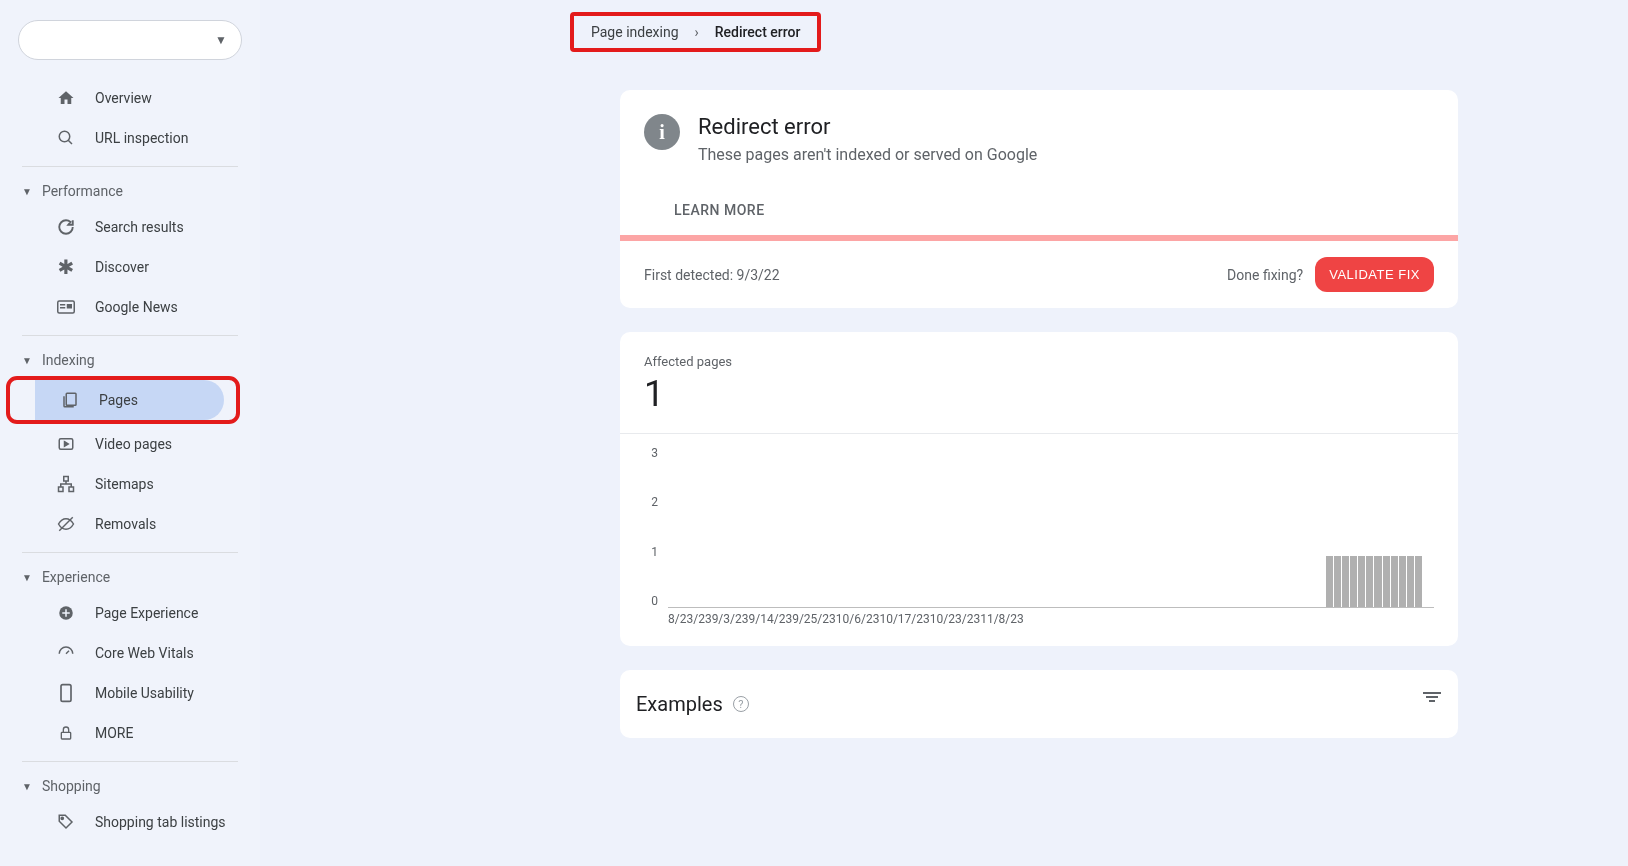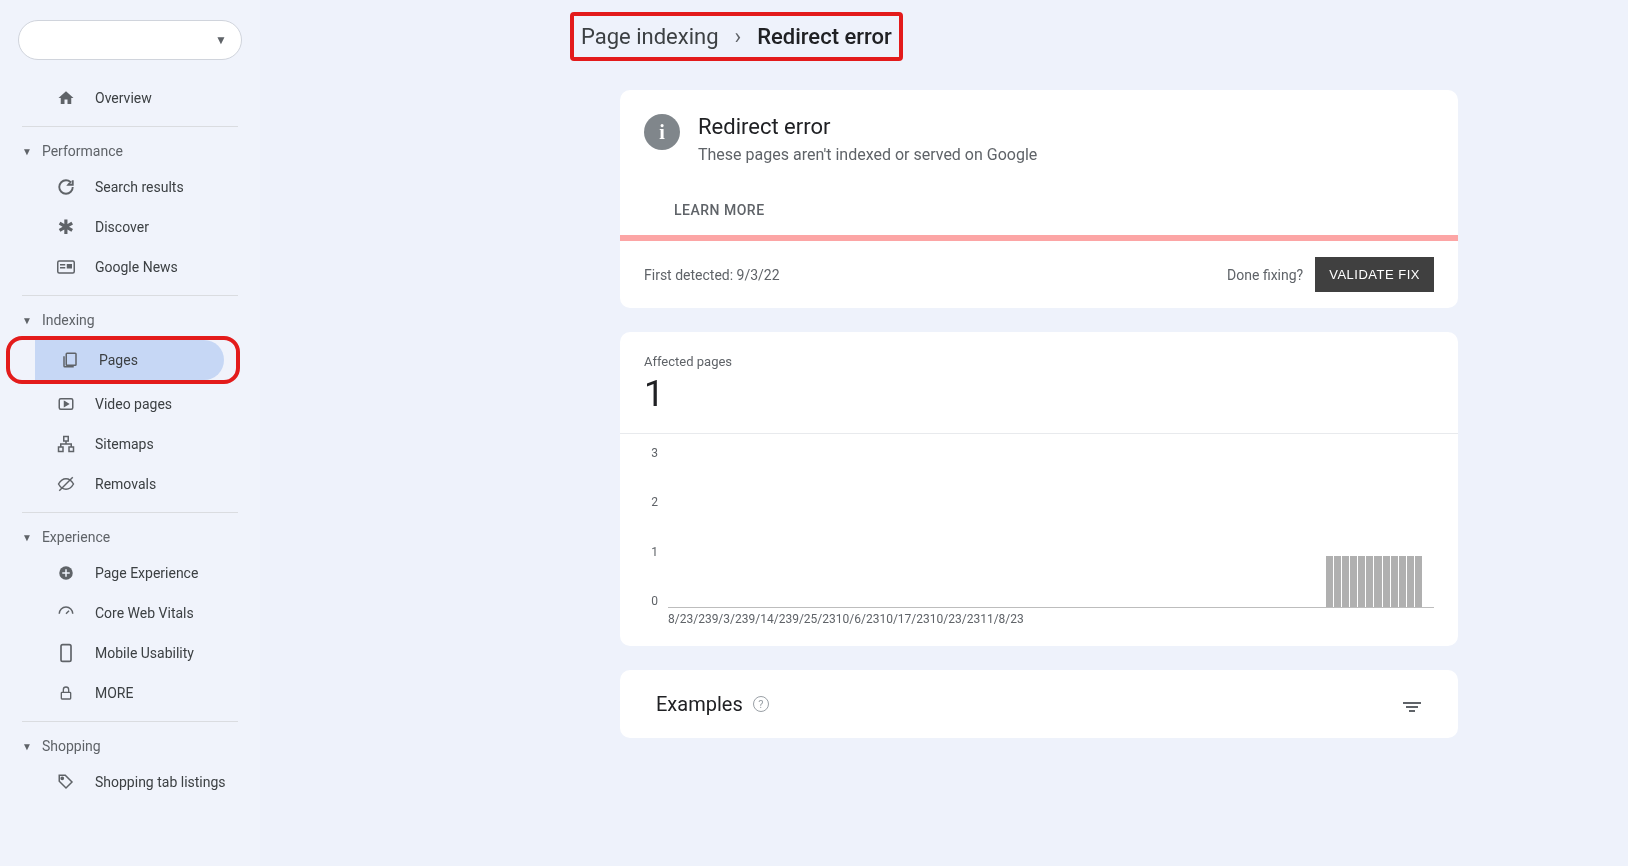--- a/index.html
+++ b/index.html
@@ -6,48 +6,48 @@
 body { font-family: 'Google Sans', Roboto, Arial, sans-serif; background: #eef2fb; color: #3c4043; width: 1628px; height: 866px; overflow: hidden; }
 .container { display: flex; height: 100%; }
 .sidebar { width: 260px; background: #f0f3fb; padding-top: 20px; flex-shrink: 0; }
 .property-selector { margin: 0 18px 18px 18px; border: 1px solid #d0d4dc; border-radius: 22px; height: 40px; display: flex; align-items: center; justify-content: space-between; padding: 0 14px; background: #fff; }
 .property-label { color: #5f6368; font-size: 14px; }
 .nav-item { display: flex; align-items: center; height: 40px; padding: 0 16px 0 30px; cursor: pointer; color: #3c4043; font-size: 14px; gap: 18px; margin-left: 25px; }
 .nav-item.active { background: #c6d7f5; border-radius: 0 22px 22px 0; margin-right: 12px; }
 .nav-item .icon { width: 22px; display: flex; justify-content: center; color: #5f6368; }
 .nav-section { display: flex; align-items: center; padding: 8px 16px 8px 22px; color: #5f6368; font-size: 14px; gap: 10px; margin-top: 6px; }
 .nav-divider { border: none; border-top: 1px solid #dadce0; margin: 8px 22px; }
-.highlight-red { border: 4px solid #e31b1b; border-radius: 16px; }
+.highlight-red { border: 4px solid #e31b1b; border-radius: 11px; }
 .sidebar .highlight-red { margin-right: 20px; margin-left: 6px; padding-left: 0; }
 .sidebar .highlight-red .nav-item { padding-left: 24px; }
 .main { flex: 1; display: flex; flex-direction: column; overflow: hidden; }
 .breadcrumb-wrap { padding: 12px 0 18px 310px; position: relative; }
-.breadcrumb-box { display: inline-flex; align-items: center; gap: 16px; padding: 8px 7px; font-size: 22px; color: #3c4043; border: 4px solid #e31b1b; border-radius: 4px; position: absolute; left: 310px; top: 12px; }
+.breadcrumb-box { display: inline-flex; align-items: center; gap: 16px; padding: 8px 17px; font-size: 14px; color: #3c4043; border: 4px solid #e31b1b; border-radius: 4px; position: absolute; left: 310px; top: 12px; }
 .breadcrumb-box .bc-current { font-weight: 500; color: #202124; }
 .content { padding: 90px 170px 0 620px; position: absolute; top: 0; left: 0; right: 0; bottom: 0; overflow: hidden; }
 .card { background: #fff; border-radius: 10px; margin-bottom: 24px; }
 .card-header { padding: 24px 24px 20px 24px; display: flex; gap: 18px; align-items: flex-start; }
 .info-circle { width: 36px; height: 36px; border-radius: 50%; background: #80868b; color: #fff; display: flex; align-items: center; justify-content: center; font-size: 20px; flex-shrink: 0; font-weight: bold; font-family: Georgia, serif; }
 .card-title { font-size: 22px; color: #202124; margin-bottom: 6px; }
 .card-subtitle { font-size: 16px; color: #5f6368; }
 .learn-more { color: #5f6368; font-size: 14px; font-weight: 500; letter-spacing: 0.5px; padding: 18px 0 0 54px; display: inline-block; }
 .card-footer { border-top: 6px solid #fca5a5; padding: 16px 24px; display: flex; align-items: center; justify-content: space-between; font-size: 14px; color: #5f6368; margin-top: 16px; }
-.validate-btn { background: #404040; color: #fff; border: none; padding: 10px 14px; font-size: 13px; font-weight: 500; letter-spacing: 0.5px; border-radius: 0; cursor: pointer; }
+.validate-btn { background: #ef4444; color: #fff; border: none; padding: 10px 14px; font-size: 13px; font-weight: 500; letter-spacing: 0.5px; border-radius: 12px; cursor: pointer; }
 .done-fixing { margin-right: 12px; }
 .affected-label { font-size: 13px; color: #5f6368; padding: 22px 24px 0 24px; }
 .affected-count { font-size: 36px; color: #202124; padding: 4px 24px 18px 24px; }
 .chart-wrap { padding: 12px 24px 20px 24px; border-top: 1px solid #e8eaed; }
 .chart { position: relative; height: 180px; }
 .y-axis { position: absolute; left: 0; top: 0; bottom: 18px; width: 14px; display: flex; flex-direction: column; justify-content: space-between; font-size: 12px; color: #5f6368; text-align: right; }
 .y-tick { height: 14px; line-height: 14px; }
 .plot { position: absolute; left: 24px; right: 0; top: 6px; bottom: 18px; border-bottom: 1px solid #bdbdbd; }
 .x-axis { position: absolute; left: 24px; right: 0; bottom: 0; display: flex; justify-content: flex-start; font-size: 12px; color: #5f6368; }
 .bars { position: absolute; right: 12px; bottom: 0; height: 51px; width: 96px; display: flex; gap: 1px; align-items: flex-end; }
 .bar { flex: 1; background: #b0b0b0; height: 100%; }
-.examples-card { padding: 22px 36px; display: flex; align-items: flex-end; justify-content: space-between; }
+.examples-card { padding: 22px 16px; display: flex; align-items: flex-start; justify-content: space-between; }
 .examples-title { font-size: 20px; color: #202124; display: flex; align-items: center; gap: 10px; }
 .help-circle { width: 16px; height: 16px; border: 1.5px solid #9aa0a6; border-radius: 50%; display: inline-flex; align-items: center; justify-content: center; font-size: 11px; color: #9aa0a6; }
 .filter-icon { width: 20px; height: 14px; display: flex; flex-direction: column; gap: 2px; align-items: center; }
 .filter-icon span { display: block; background: #5f6368; height: 2px; }
 .filter-icon span:nth-child(1){ width: 18px; }
 .filter-icon span:nth-child(2){ width: 12px; }
 .filter-icon span:nth-child(3){ width: 6px; }
 svg { display: block; }
 </style>
 </head>
@@ -60,20 +60,29 @@
       <span style="color:#5f6368;font-size:12px;">▼</span>
     </div>
 
     <div class="nav-item">
       <span class="icon">
           <svg width="18" height="18" viewBox="0 0 24 24" fill="#5f6368">
             <path d="M10 20v-6h4v6h5v-8h3L12 3 2 12h3v8z"></path>
           </svg>
         </span>
       <span>Overview</span>
+    </div>
+    <div class="nav-item">
+      <span class="icon">
+          <svg width="18" height="18" viewBox="0 0 24 24" fill="none" stroke="#5f6368" stroke-width="2">
+            <circle cx="10" cy="10" r="7"></circle>
+            <line x1="20" y1="20" x2="15" y2="15"></line>
+          </svg>
+        </span>
+      <span>URL inspection</span>
     </div>
     <hr class="nav-divider">
     <div class="nav-section">
       <span style="font-size:10px;">▼</span>
       <span>Performance</span>
     </div>
     <div class="nav-item">
       <span class="icon">
           <svg width="18" height="18" viewBox="0 0 24 24" fill="none" stroke="#5f6368" stroke-width="2.5">
             <path d="M21 12c0 5-4 9-9 9s-9-4-9-9 4-9 9-9c2.3 0 4.4.9 6 2.3L15 9h6V3"></path>

